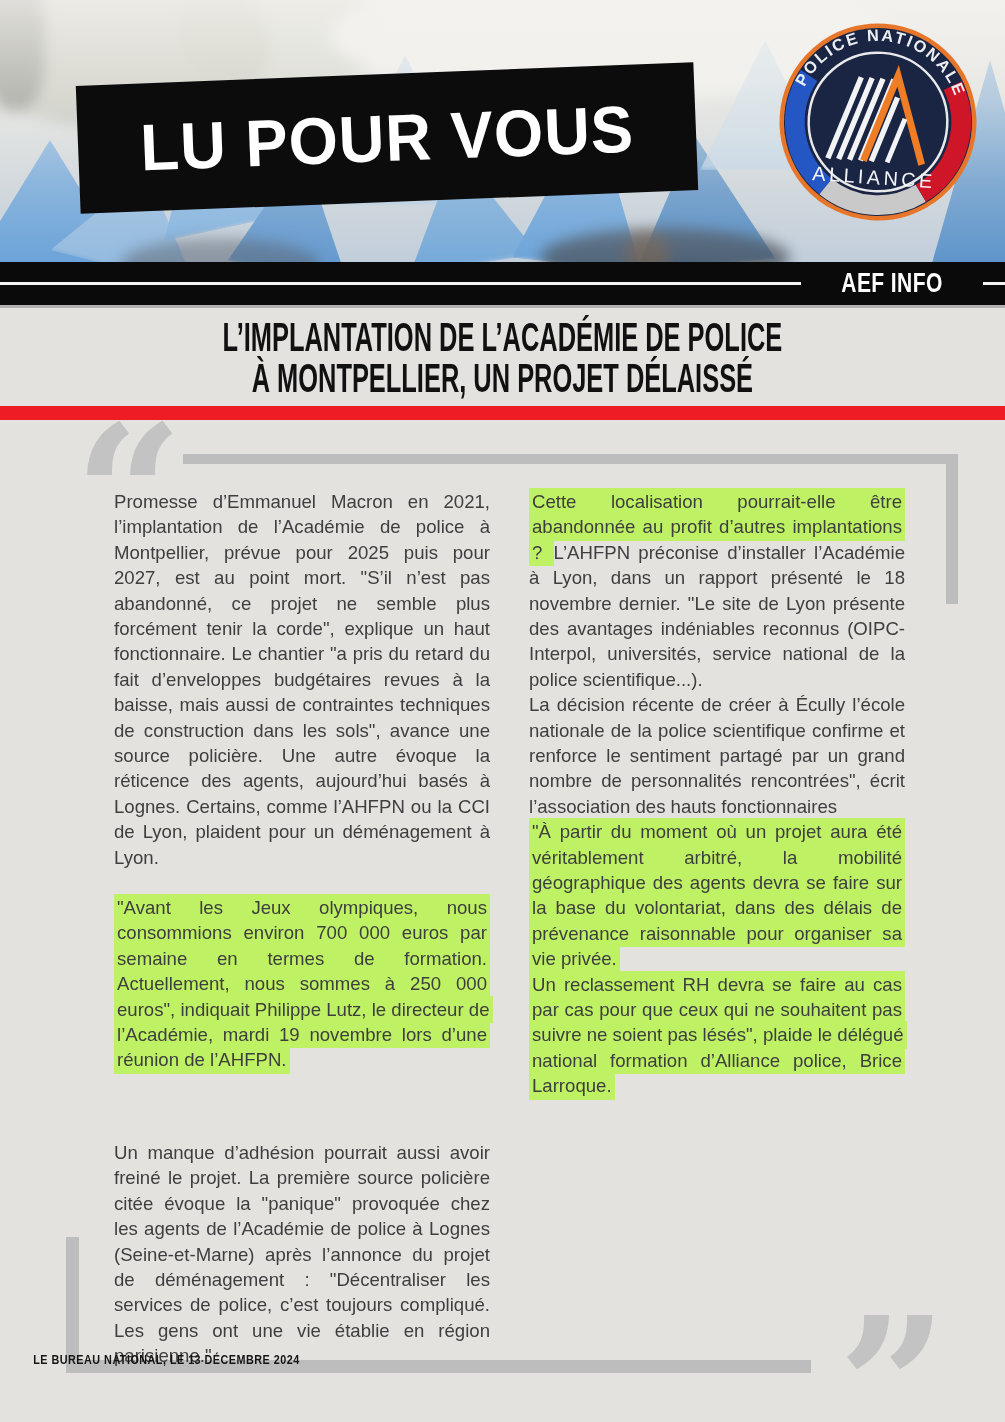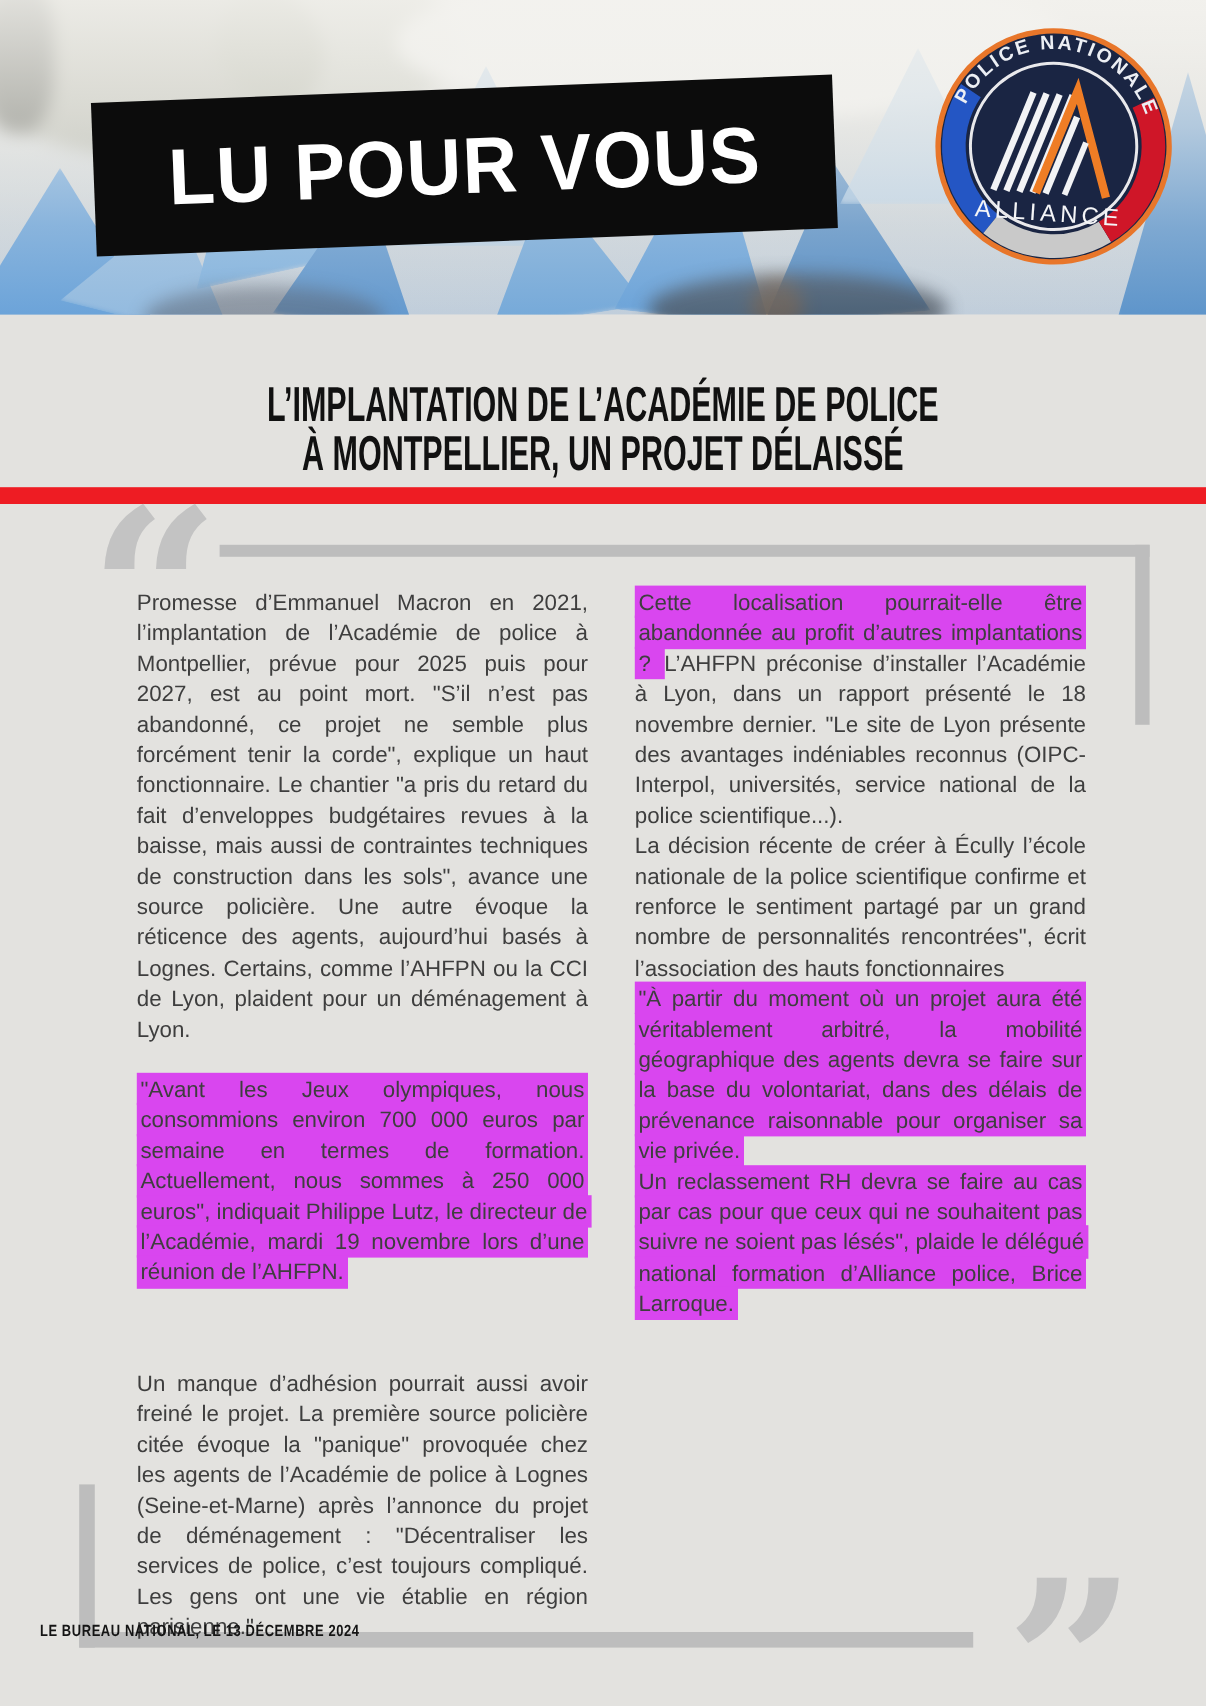--- a/index.html
+++ b/index.html
@@ -56,21 +56,21 @@
     font-size:190px;line-height:1;pointer-events:none;}
   #quote-open{left:74px;top:400px;}
   #quote-close{left:838px;top:1292px;}
 
   
   #article{position:absolute;left:114px;top:489px;width:797px;display:flex;gap:39px;}
   .col{width:376px;color:#3e3e3e;font-size:18.6px;line-height:25.4px;}
   .col p{margin:0;text-align:justify;}
   .col p.gap{margin-top:25px;}
   .col p.biggap{margin-top:67px;}
-  mark{background:#d946ef;color:inherit;padding:3.2px 3px;
+  mark{background:#bef264;color:inherit;padding:3.2px 3px;
     box-decoration-break:clone;-webkit-box-decoration-break:clone;}
 
   
   #footer-date{position:absolute;left:0;top:1350px;width:836px;}
   #footer-date span{display:inline-block;transform:scaleX(.8);font-weight:bold;
     font-size:13.5px;letter-spacing:.6px;color:#141414;white-space:nowrap;}
 </style>
 </head>
 <body>
 
@@ -117,20 +117,25 @@
       <line x1="63" y1="140" x2="91" y2="56" stroke="#f2f3f5" stroke-width="5.5"></line>
       <line x1="74" y1="140" x2="102" y2="56" stroke="#f2f3f5" stroke-width="5.5"></line>
       <line x1="85" y1="140" x2="113" y2="56" stroke="#f2f3f5" stroke-width="5.5"></line>
       <line x1="96" y1="140" x2="118" y2="74" stroke="#f2f3f5" stroke-width="5.5"></line>
       <path d="M 88 140 L 117 52 L 147 140" fill="none" stroke="#ef7d25" stroke-width="7"></path>
       <line x1="112" y1="140" x2="127" y2="95" stroke="#f2f3f5" stroke-width="5"></line>
     </g>
     <text x="100" y="163" text-anchor="middle" font-size="20" font-weight="500" fill="#f4f5f7" letter-spacing="3.5" font-family="Liberation Sans, sans-serif">ALLIANCE</text>
   </svg>
 
+  <div id="aef-band">
+    <div class="band-line" id="band-line-left"></div>
+    <span class="band-text">AEF INFO</span>
+    <div class="band-line" id="band-line-right"></div>
+  </div>
 
   <div id="title">
     <div class="tline"><span>L’IMPLANTATION DE L’ACADÉMIE DE POLICE</span></div>
     <div class="tline"><span>À MONTPELLIER, UN PROJET DÉLAISSÉ</span></div>
   </div>
 
   <div id="red-bar"></div>
 
   <div class="bracket" id="br-top-h"></div>
   <div class="bracket" id="br-top-v"></div>

